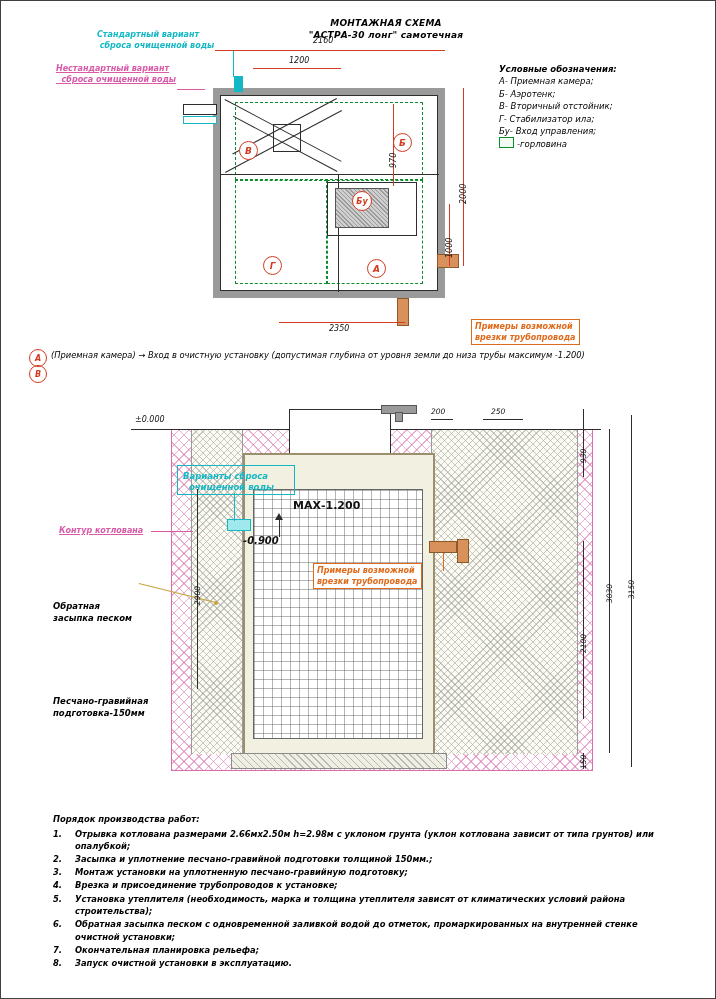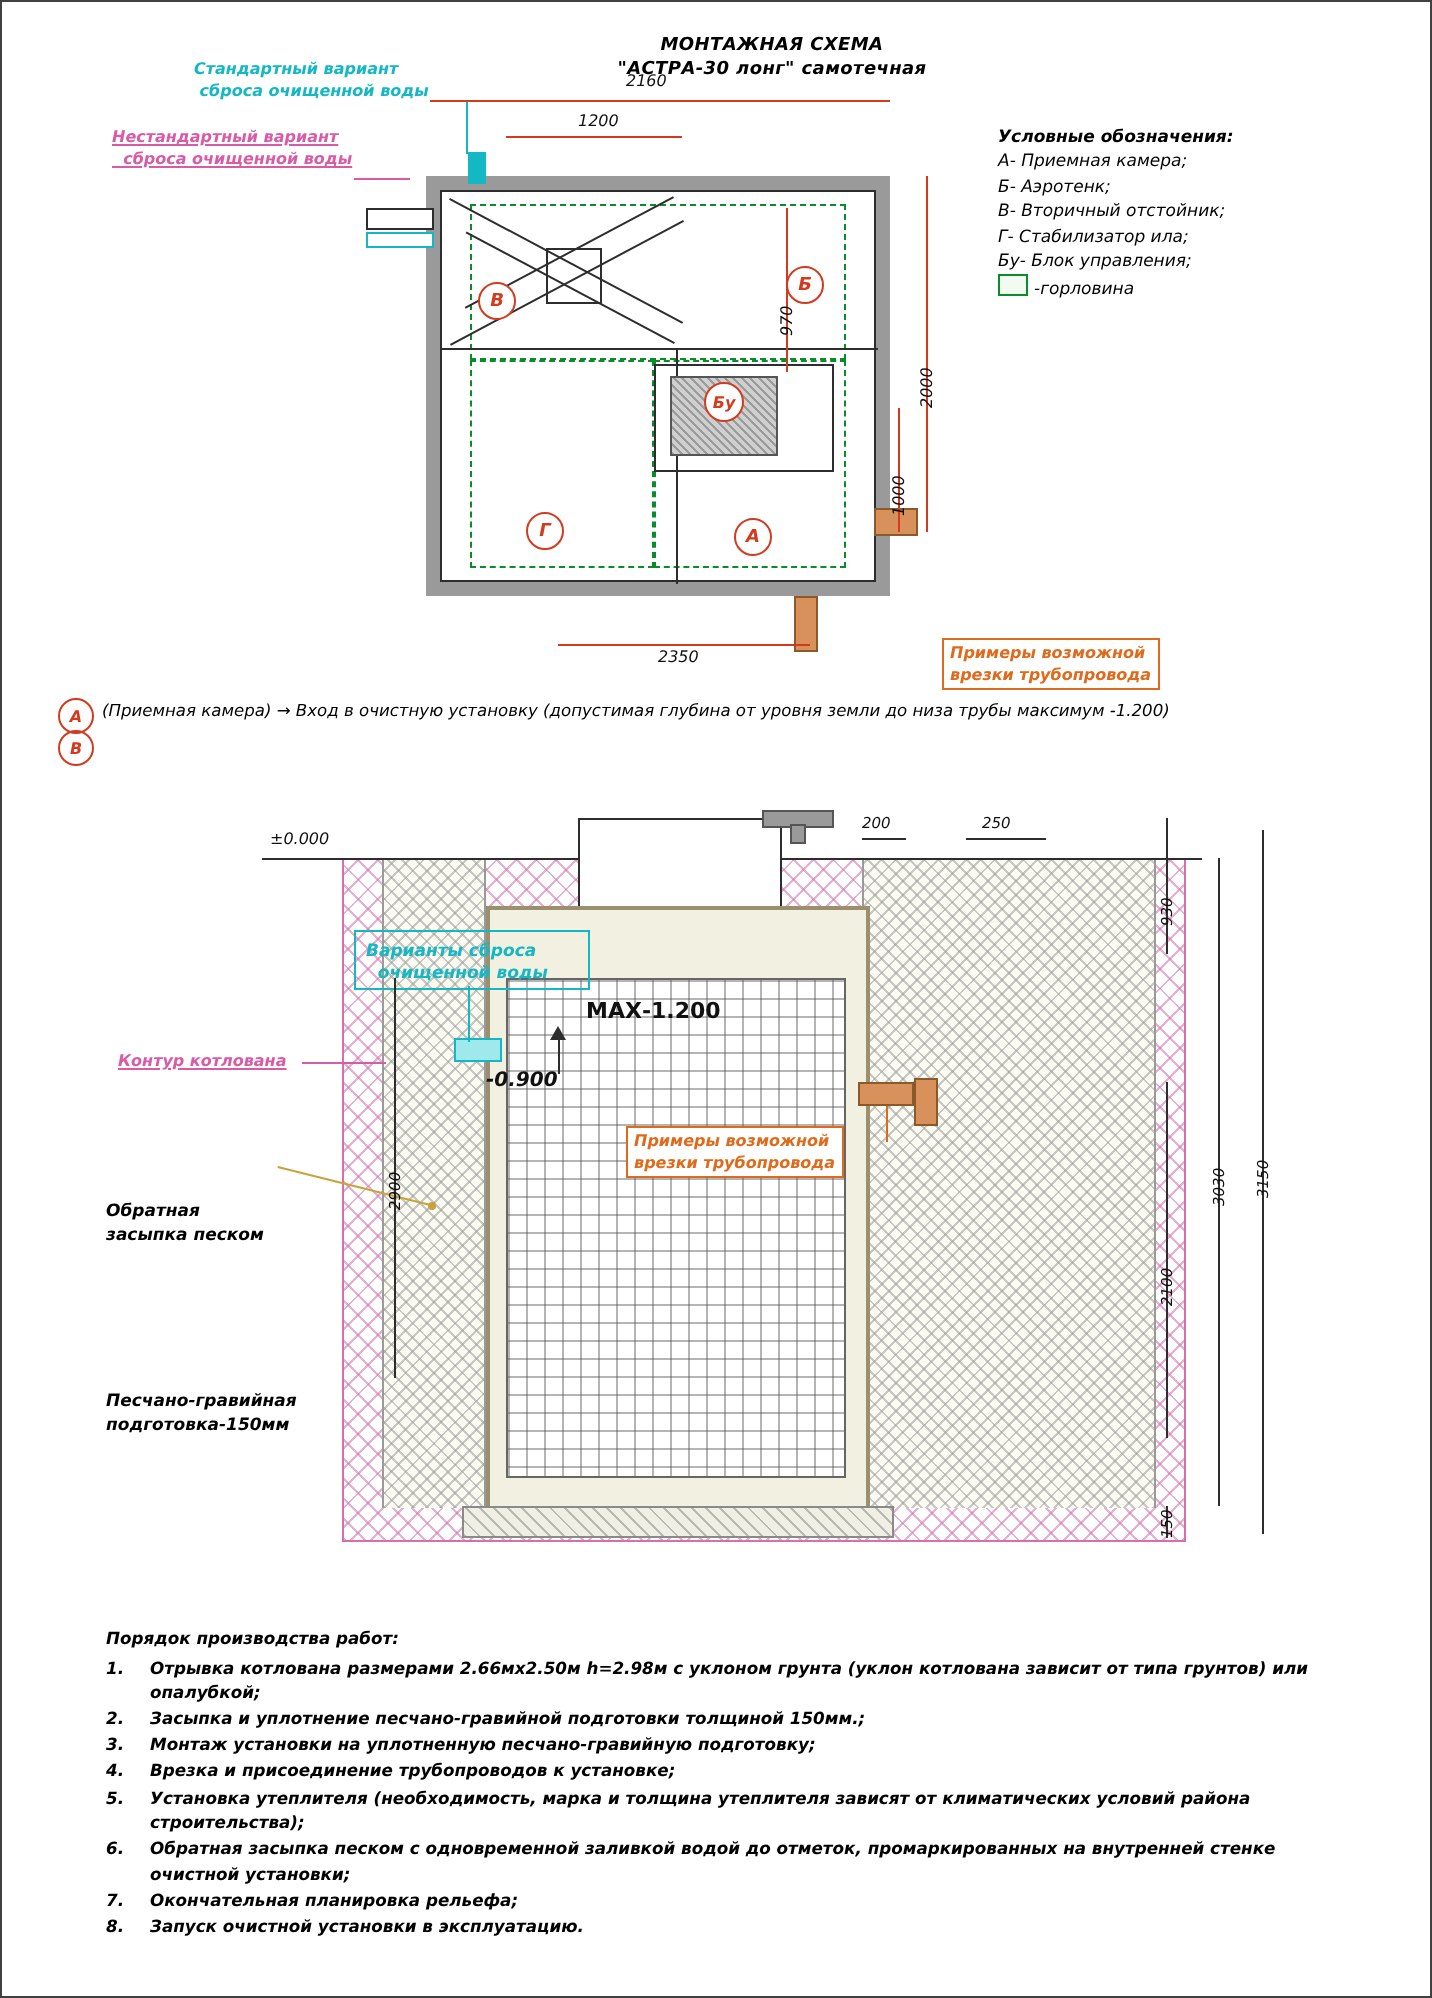--- a/index.html
+++ b/index.html
@@ -241,21 +241,21 @@
 
   <div class="orange-box" style="left:470px; top:318px; white-space:pre;">Примеры возможной
 врезки трубопровода</div>
 
   <div class="abs" id="legend">
     <div class="lg-title">Условные обозначения:</div>
     <div>А- Приемная камера;</div>
     <div>Б- Аэротенк;</div>
     <div>В- Вторичный отстойник;</div>
     <div>Г- Стабилизатор ила;</div>
-    <div>Бу- Блок управления;</div>
+    <div>Бу- Вход управления;</div>
     <div>
       <span class="sw"></span><span>-горловина</span>
     </div>
   </div>
 
   <div class="abs" id="explain">
     <div class="row">
       <span class="badge">А</span>
       <span>(Приемная камера) → Вход в очистную установку (допустимая глубина от уровня земли до низа трубы максимум -1.200)</span>
     </div>

